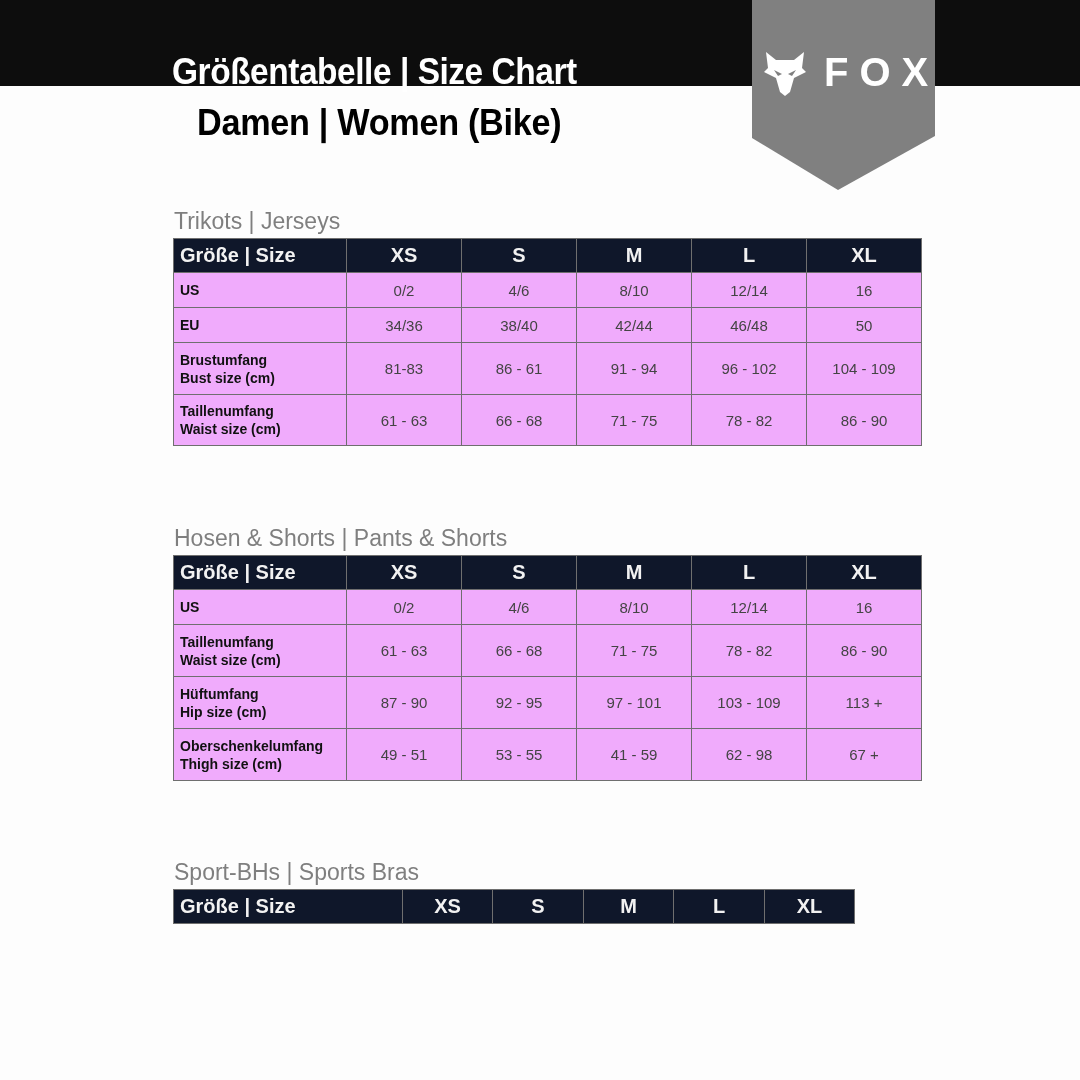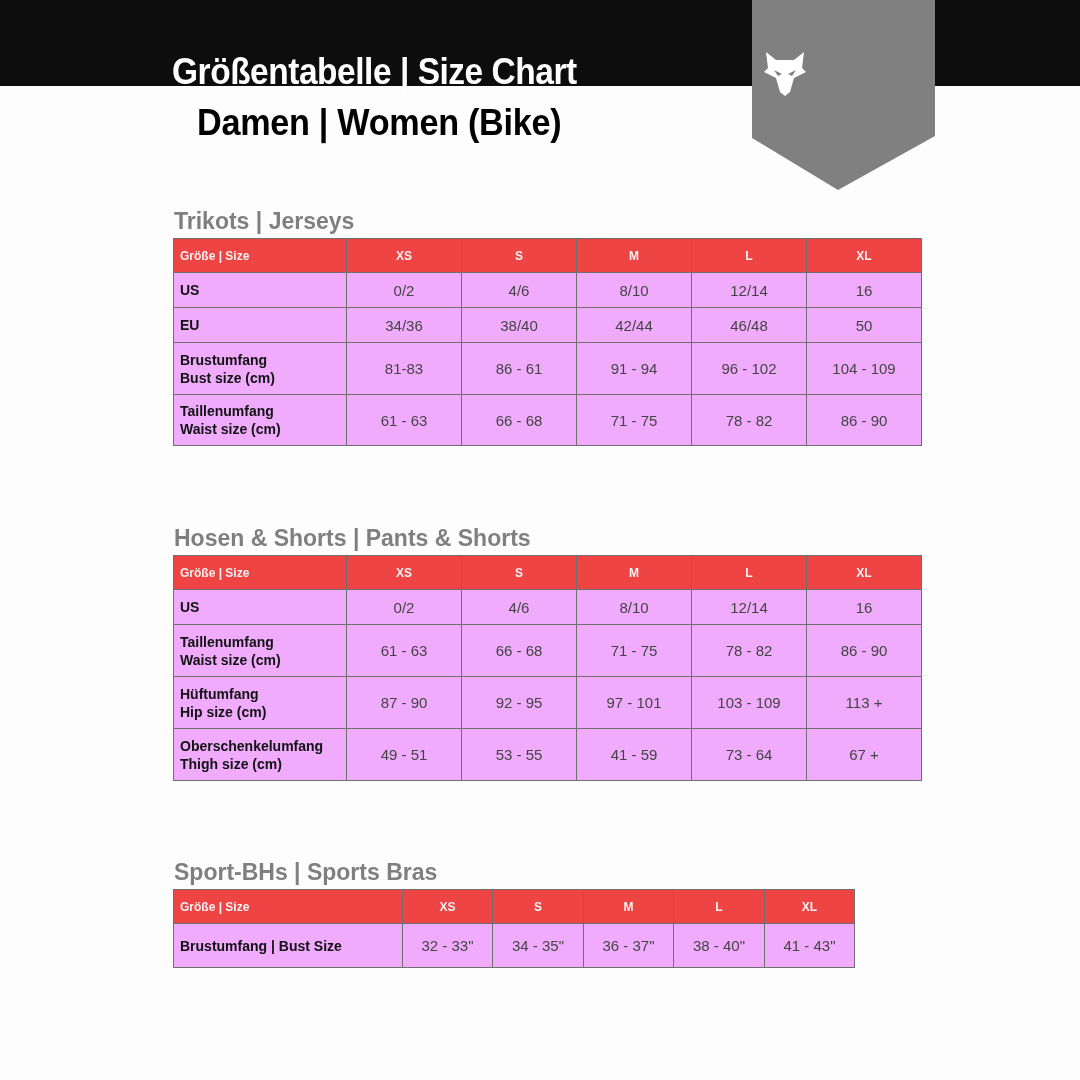--- a/index.html
+++ b/index.html
@@ -31,35 +31,35 @@
   .banner svg { display: block; }
   .banner-text {
     position: absolute; left: 72px; top: 50px;
     font-size: 40px; font-weight: bold; color: #fff;
     letter-spacing: 11px; line-height: 44px;
   }
   .banner-logo { position: absolute; left: 12px; top: 50px; }
 
   .section-title {
     position: absolute; left: 174px;
-    font-size: 23px; font-weight: bold; color: #7f7f7f;
+    font-size: 23px; font-weight: normal; color: #7f7f7f;
     white-space: nowrap; line-height: 28px;
   }
   table.size {
     position: absolute; left: 173px;
     border-collapse: collapse; table-layout: fixed;
     font-size: 15px;
   }
   table.size th, table.size td {
     border: 1.5px solid #6f6f6f; padding: 0;
     text-align: center; vertical-align: middle;
   }
   table.size th {
-    background: #ef4444; color: #f2f2f2; font-weight: bold;
-    font-size: 12px; height: 33px;
+    background: #0f172a; color: #f2f2f2; font-weight: bold;
+    font-size: 20px; height: 33px;
   }
   table.size th.first { text-align: left; padding-left: 6px; }
   table.size td { color: #444; background: #f0abfc; }
   table.size td.label {
     text-align: left; padding-left: 6px; font-weight: bold;
     color: #111; font-size: 14px; line-height: 18px;
   }
   .label-line { display: block; }
 </style>
 </head>
@@ -73,20 +73,21 @@
 <div class="banner">
   <svg width="183" height="190" viewBox="0 0 183 190">
     <polygon points="0,0 183,0 183,136 86,190 0,138" fill="#808080"></polygon>
   </svg>
   <div class="banner-logo">
     <svg width="42" height="46" viewBox="0 0 42 46">
       <path d="M2,2 L12,10 L30,10 L40,2 L38,18 L42,22 L30,28 L26,42 L21,46 L16,42 L12,28 L0,22 L4,18 Z" fill="#ffffff"></path>
       <path d="M10,20 L18,24 L14,26 Z M32,20 L24,24 L28,26 Z" fill="#808080"></path>
     </svg>
   </div>
+  <div class="banner-text">FOX</div>
 </div>
 
 <div class="section-title" style="top:207px;">Trikots | Jerseys</div>
 <table class="size" style="top:238px; width:748px;">
   <colgroup>
       <col style="width:173px">
       <col style="width:115px">
       <col style="width:115px">
       <col style="width:115px">
       <col style="width:115px">
@@ -198,21 +199,21 @@
     <td>113 +</td>
   </tr>
   <tr style="height:52px;">
     <td class="label">
           <span class="label-line">Oberschenkelumfang</span>
           <span class="label-line">Thigh size (cm)</span>
         </td>
     <td>49 - 51</td>
     <td>53 - 55</td>
     <td>41 - 59</td>
-    <td>73 - 64</td>
+    <td>62 - 98</td>
     <td>67 +</td>
   </tr>
 </tbody>
   </table>
 
 <div class="section-title" style="top:858px;">Sport-BHs | Sports Bras</div>
 <table class="size" style="top:889px; width:681px;">
   <colgroup>
       <col style="width:229px">
       <col style="width:90px">
@@ -223,24 +224,14 @@
     </colgroup>
   <tbody>
       <tr>
     <th class="first">Größe | Size</th>
     <th>XS</th>
     <th>S</th>
     <th>M</th>
     <th>L</th>
     <th>XL</th>
   </tr>
-  <tr style="height:44px;">
-    <td class="label">
-          <span class="label-line">Brustumfang | Bust Size</span>
-        </td>
-    <td>32 - 33"</td>
-    <td>34 - 35"</td>
-    <td>36 - 37"</td>
-    <td>38 - 40"</td>
-    <td>41 - 43"</td>
-  </tr>
 </tbody>
   </table>
 
 </body></html>

